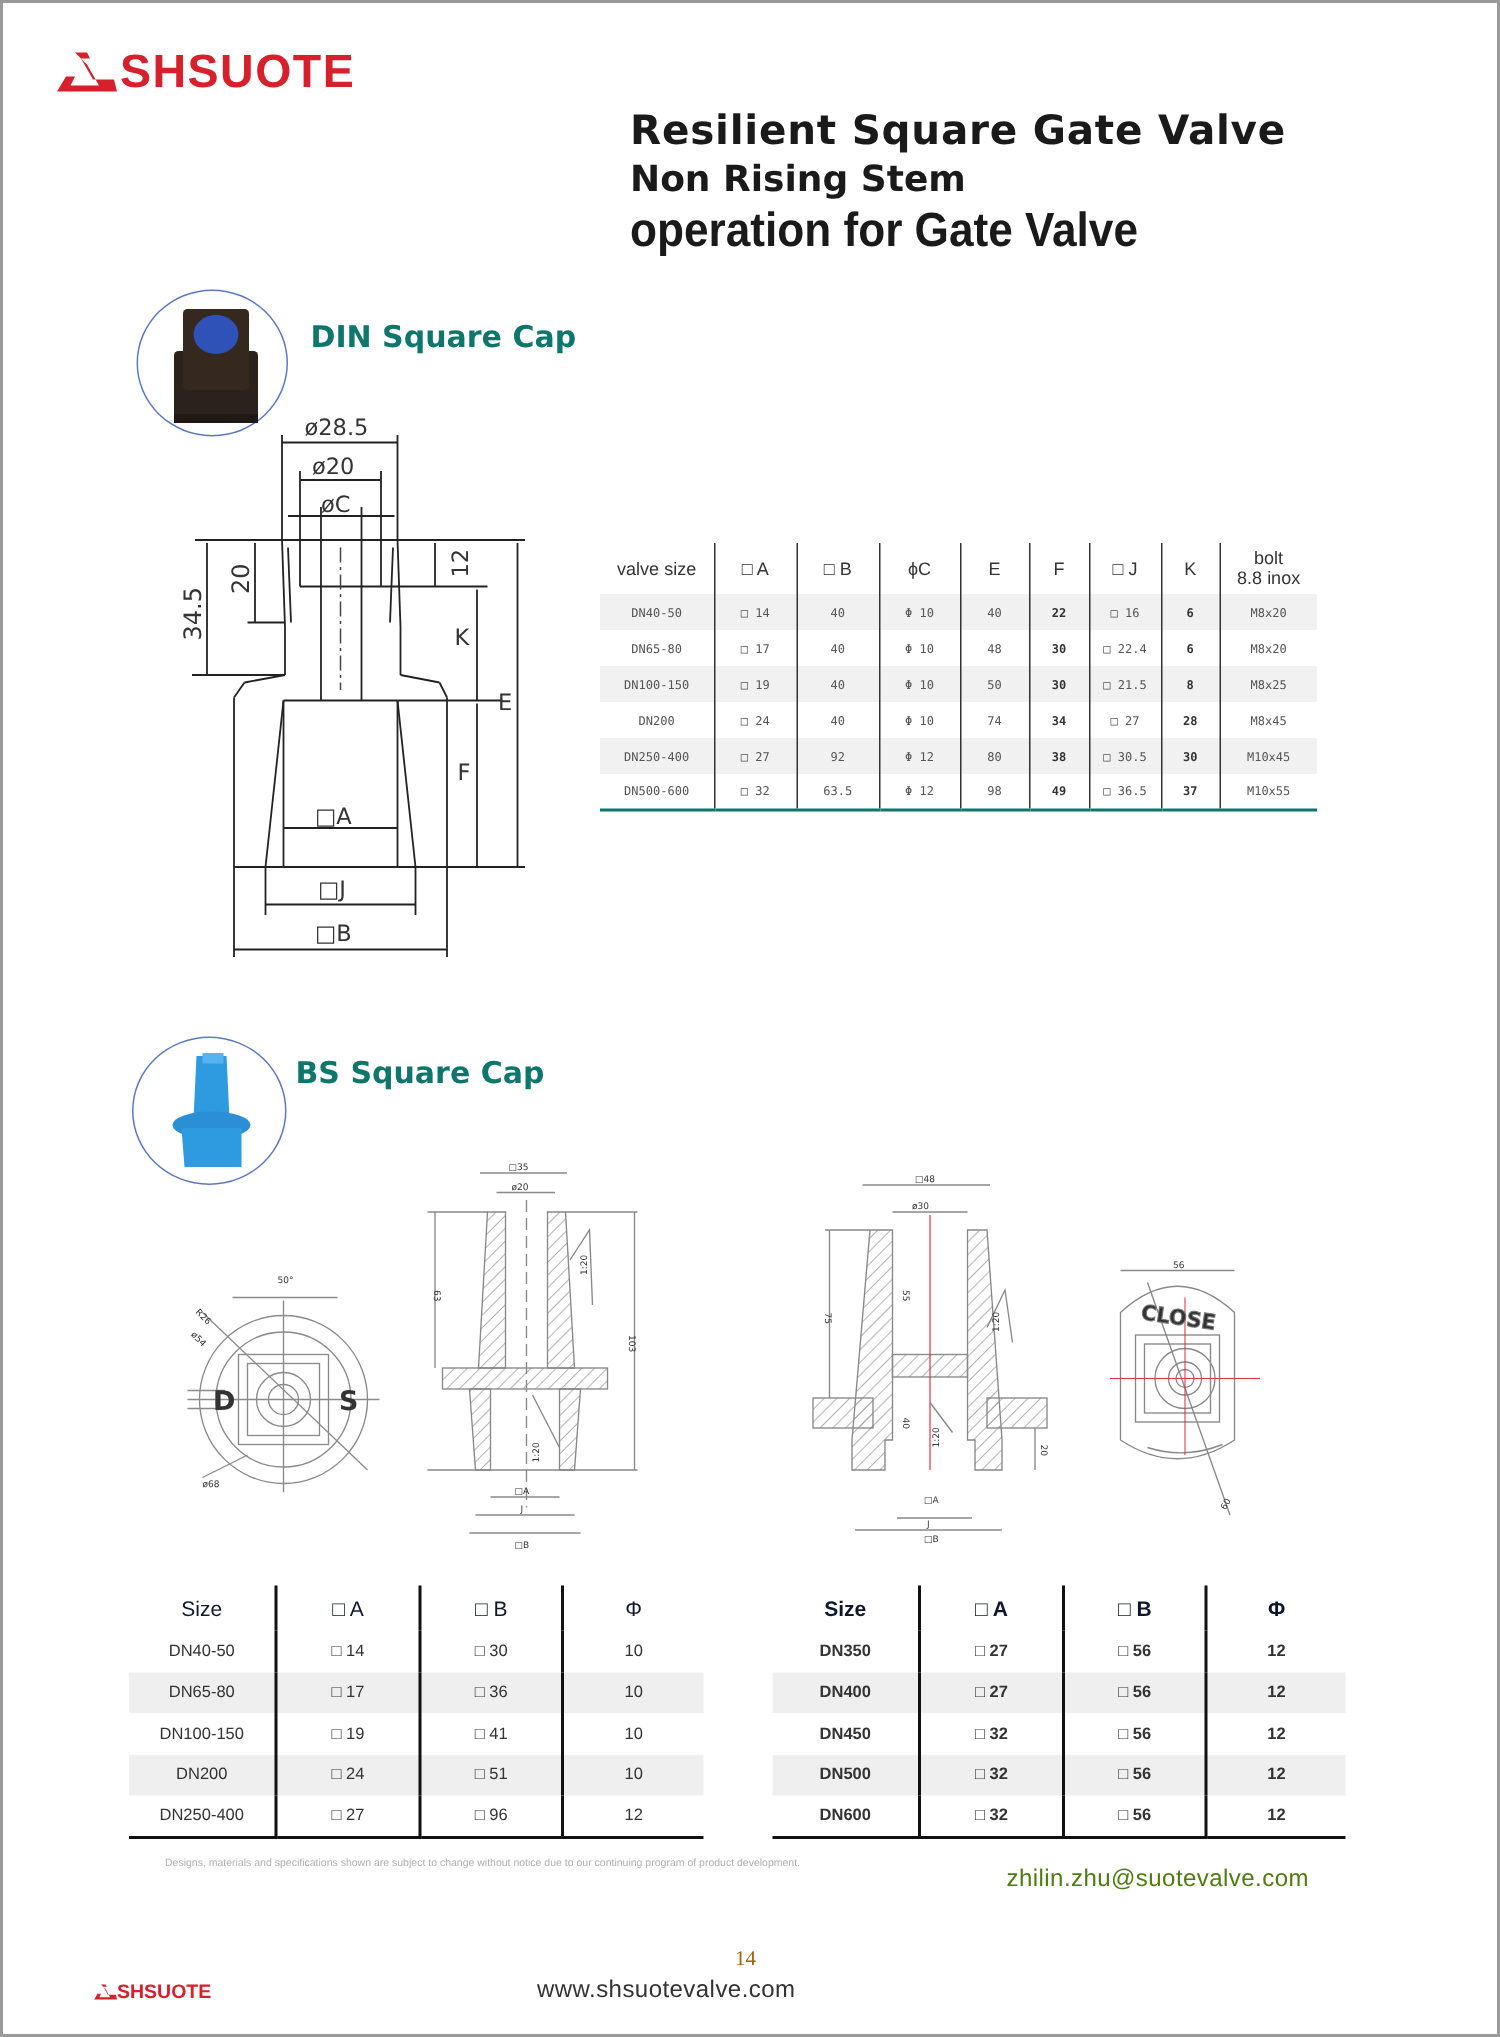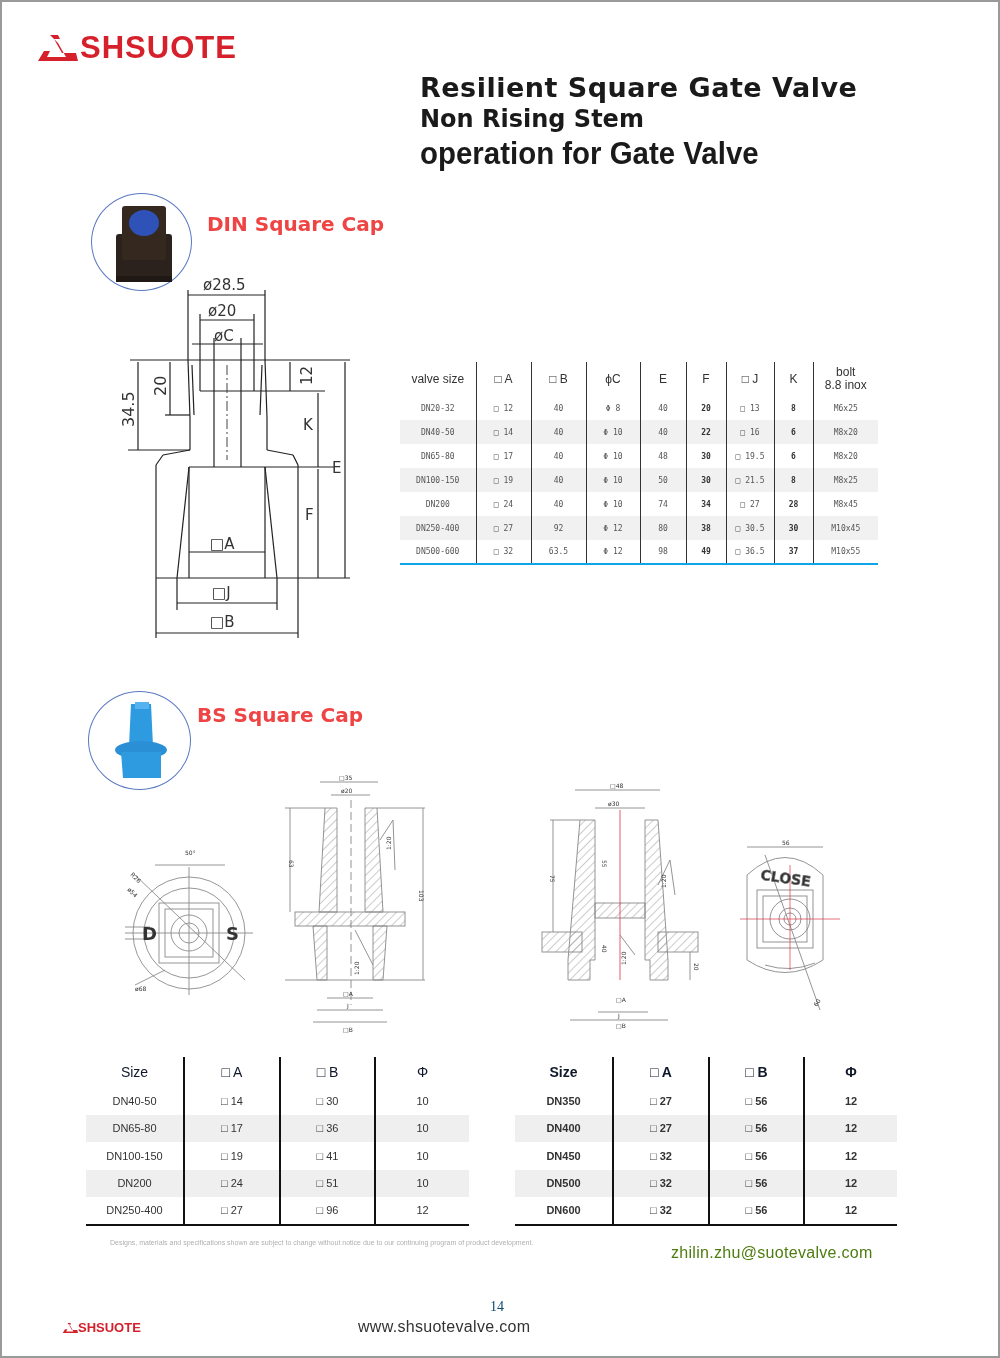--- a/index.html
+++ b/index.html
@@ -14,46 +14,46 @@
 
   
   .title-block { left: 420px; top: 72px; }
   .t1 { font-size: 27px; font-weight: 900; letter-spacing: 0.5px; line-height: 32px; font-family: "DejaVu Sans", sans-serif; font-weight: bold; }
   .t2 { font-size: 24px; font-weight: bold; line-height: 30px; font-family: "DejaVu Sans", sans-serif; }
   .t3 { font-size: 32px; font-weight: bold; line-height: 38px; font-family: "Liberation Sans", sans-serif; transform: scaleX(0.92); transform-origin: left; }
   .t4 { font-size: 25px; font-weight: bold; line-height: 40px; margin-top: 2px; font-family: "Liberation Sans", sans-serif; }
 
   
   .circle { border: 1.5px solid #5b79c2; border-radius: 50%; background: #fff; }
-  .sec-title { font-family: "DejaVu Sans", sans-serif; font-weight: bold; font-size: 20px; color: #ef4444; }
+  .sec-title { font-family: "DejaVu Sans", sans-serif; font-weight: bold; font-size: 20px; color: #0f766e; }
 
   
   .din-table { left: 400px; top: 362px; width: 478px; border-collapse: collapse; font-family: "DejaVu Sans Mono", monospace; }
   .din-table th, .din-table td { text-align: center; font-weight: normal; }
   .din-table th { font-family: "Liberation Sans", sans-serif; font-size: 12px; color: #333; height: 34px; line-height: 13px; }
   .din-table td { font-size: 8px; color: #555; height: 24px; }
   .din-table .col-sep { border-right: 1.5px solid #333; }
   .din-table tr.shade td { background: #f1f1f1; }
-  .din-table tr.last td { border-bottom: 2px solid #0ea5e9; }
+  .din-table tr.last td { border-bottom: 2px solid #0f766e; }
   .din-table td.bold { font-weight: bold; color: #333; }
 
   
   .bs-table { border-collapse: collapse; }
   .bs-table th, .bs-table td { text-align: center; font-weight: normal; }
   .bs-table th { font-family: "Liberation Sans", sans-serif; font-size: 14px; color: #0f172a; height: 30px; }
   .bs-table td { font-family: "Liberation Sans", sans-serif; font-size: 11px; color: #333; height: 27.5px; }
   .bs-table .col-sep { border-right: 2px solid #111; }
   .bs-table tr.shade td { background: #efefef; }
   .bs-table tr.last td { border-bottom: 2.5px solid #111; }
   .bs-table.bold-cells td, .bs-table.bold-cells th { font-weight: bold; }
 
   .disclaimer { left: 110px; top: 1239px; font-size: 7px; color: #b0b0b0; font-family: "Liberation Sans", sans-serif; }
 
   
-  .page-num { left: 490px; top: 1299px; font-family: "Liberation Serif", serif; font-size: 14px; color: #0c4a6e; }
+  .page-num { left: 490px; top: 1299px; font-family: "Liberation Serif", serif; font-size: 14px; color: #a16207; }
   .foot-logo { left: 62px; top: 1320px; color: #d6202b; font-weight: bold; font-size: 13px; display: flex; align-items: center; }
   .foot-url { left: 358px; top: 1318px; font-size: 16px; color: #333; letter-spacing: 0.3px; }
   .foot-mail { left: 671px; top: 1244px; font-size: 16px; color: #4d7c0f; letter-spacing: 0.3px; }
 
   .dim-txt { font-family: "DejaVu Sans", sans-serif; fill: #333; }
 </style>
 </head>
 <body>
 
 <div class="page-frame"></div>
@@ -166,50 +166,39 @@
       <th class="col-sep" style="width:55px;">□ B</th>
       <th class="col-sep" style="width:54px;">ϕC</th>
       <th class="col-sep" style="width:46px;">E</th>
       <th class="col-sep" style="width:40px;">F</th>
       <th class="col-sep" style="width:48px;">□ J</th>
       <th class="col-sep" style="width:39px;">K</th>
       <th style="width:65px;margin-left:16px;"><span>bolt</span><br><span>8.8 inox</span></th>
     </tr>
   </thead>
   <tbody id="din-body">
-      <tr class="">
-        <td class="col-sep">DN20-32</td>
-        <td class="col-sep">□ 12</td>
-        <td class="col-sep">40</td>
-        <td class="col-sep">Φ 8</td>
-        <td class="col-sep">40</td>
-        <td class="col-sep bold">20</td>
-        <td class="col-sep">□ 13</td>
-        <td class="col-sep bold">8</td>
-        <td>M6x25</td>
-      </tr>
       <tr class="shade">
         <td class="col-sep">DN40-50</td>
         <td class="col-sep">□ 14</td>
         <td class="col-sep">40</td>
         <td class="col-sep">Φ 10</td>
         <td class="col-sep">40</td>
         <td class="col-sep bold">22</td>
         <td class="col-sep">□ 16</td>
         <td class="col-sep bold">6</td>
         <td>M8x20</td>
       </tr>
       <tr class="">
         <td class="col-sep">DN65-80</td>
         <td class="col-sep">□ 17</td>
         <td class="col-sep">40</td>
         <td class="col-sep">Φ 10</td>
         <td class="col-sep">48</td>
         <td class="col-sep bold">30</td>
-        <td class="col-sep">□ 19.5</td>
+        <td class="col-sep">□ 22.4</td>
         <td class="col-sep bold">6</td>
         <td>M8x20</td>
       </tr>
       <tr class="shade">
         <td class="col-sep">DN100-150</td>
         <td class="col-sep">□ 19</td>
         <td class="col-sep">40</td>
         <td class="col-sep">Φ 10</td>
         <td class="col-sep">50</td>
         <td class="col-sep bold">30</td>

